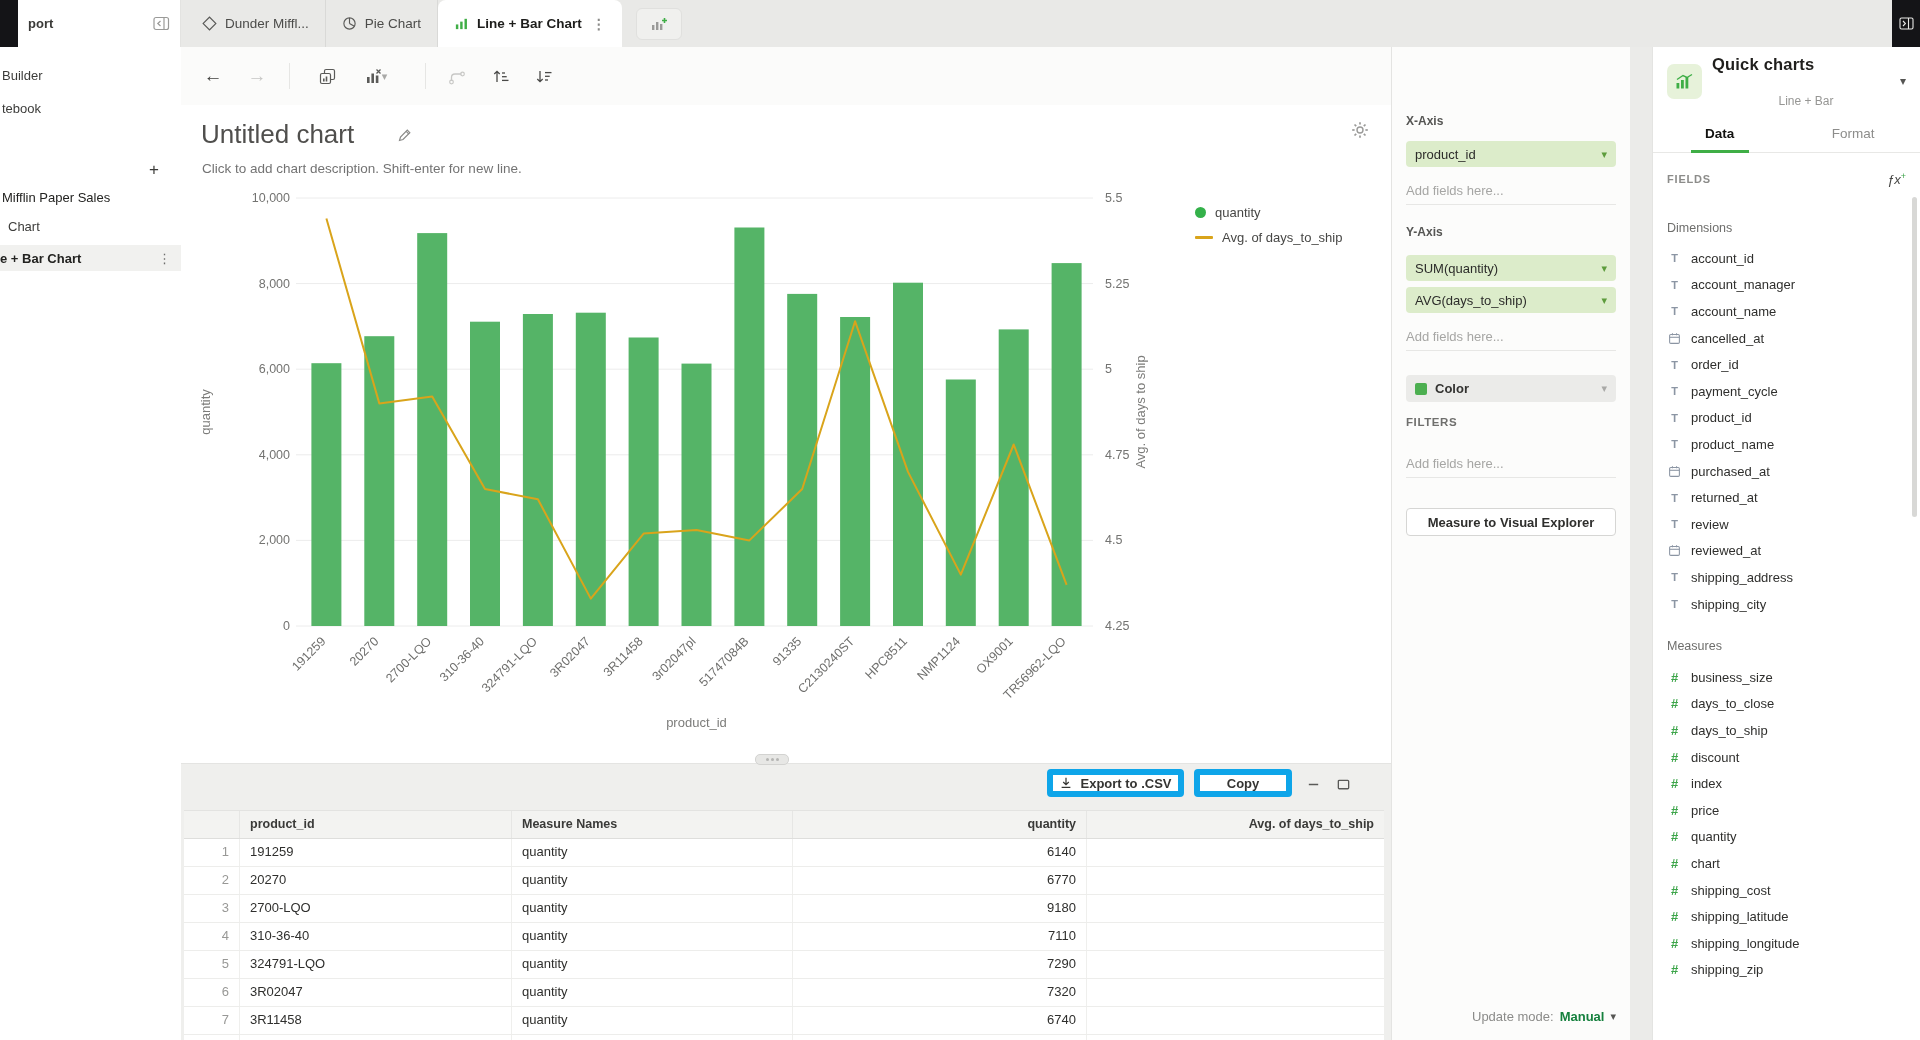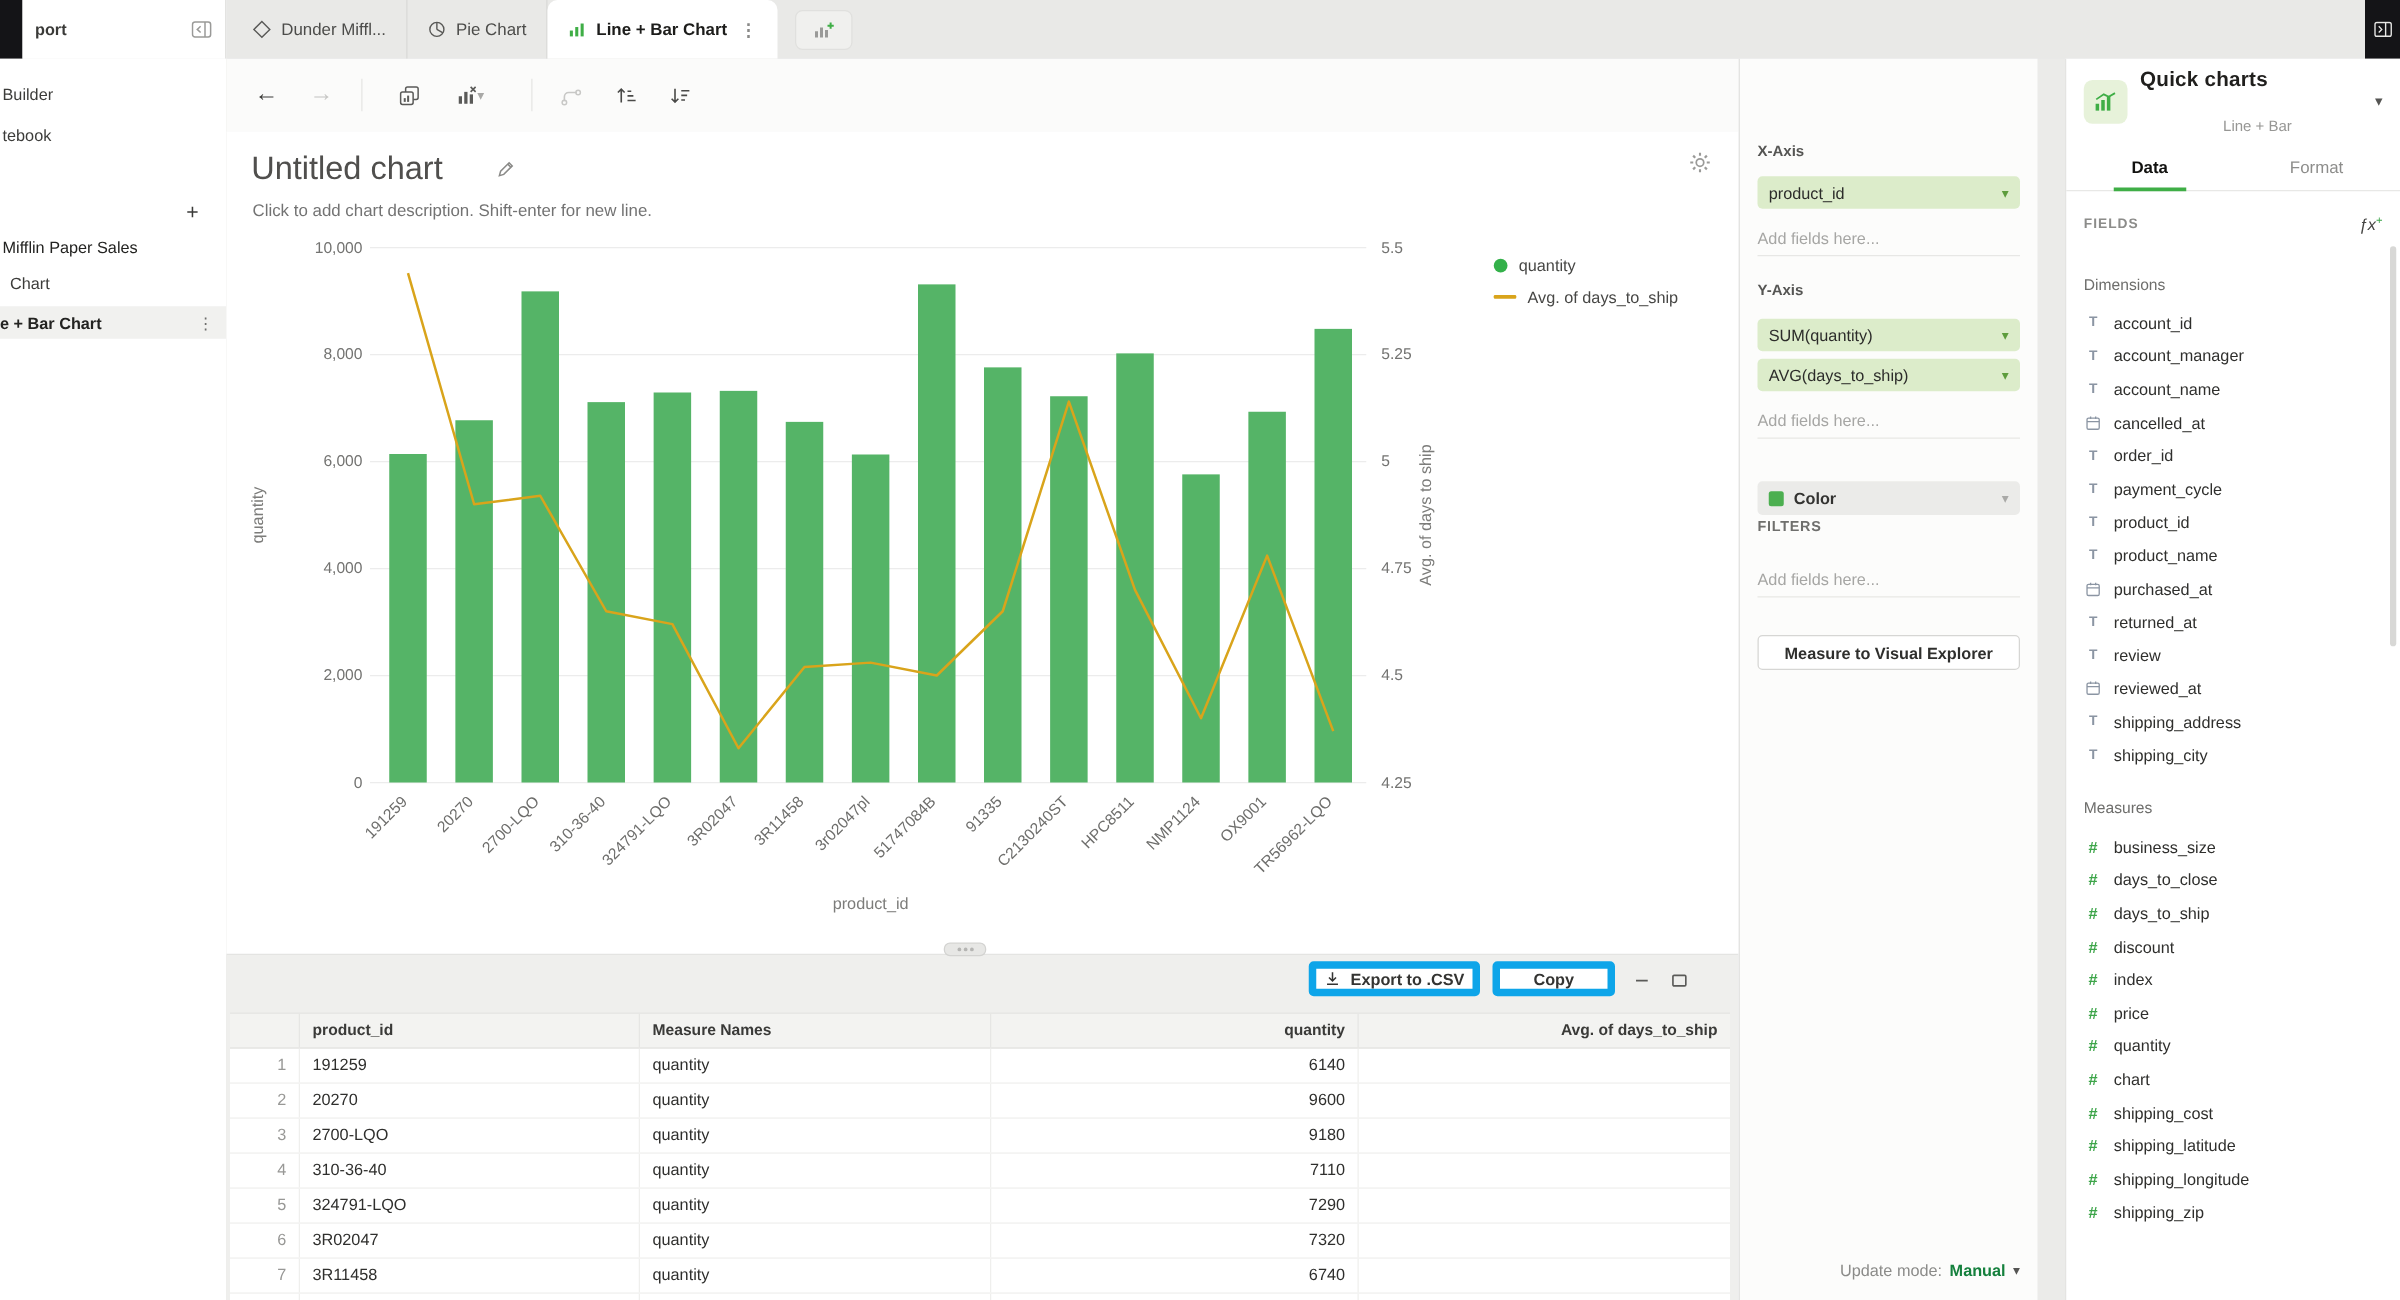--- a/index.html
+++ b/index.html
@@ -389,21 +389,21 @@
             <div class="tc n">1</div>
             <div class="tc">191259</div>
             <div class="tc">quantity</div>
             <div class="tc r">6140</div>
             <div class="tc r" style="border-right: none;"></div>
           </div>
           <div class="trow">
             <div class="tc n">2</div>
             <div class="tc">20270</div>
             <div class="tc">quantity</div>
-            <div class="tc r">9600</div>
+            <div class="tc r">6770</div>
             <div class="tc r" style="border-right: none;"></div>
           </div>
           <div class="trow">
             <div class="tc n">3</div>
             <div class="tc">2700-LQO</div>
             <div class="tc">quantity</div>
             <div class="tc r">9180</div>
             <div class="tc r" style="border-right: none;"></div>
           </div>
           <div class="trow">
@@ -457,21 +457,21 @@
     <div class="pill" style="top:208px;">
       <span class="p-lbl">SUM(quantity)</span>
       <span class="p-caret">▾</span>
     </div>
     <div class="pill" style="top:240px;">
       <span class="p-lbl">AVG(days_to_ship)</span>
       <span class="p-caret">▾</span>
     </div>
     <div class="addf" style="top:277px;">Add fields here...</div>
 
-    <div class="color-row" style="top:338px;">
+    <div class="color-row" style="top:328px;">
       <span class="swatch" style="background:#4caf50;"></span>
       <span class="c-lbl">Color</span>
       <span class="caret">▾</span>
     </div>
 
     <div class="filters-hdr" style="top:369px;">FILTERS</div>
     <div class="addf" style="top:404px;">Add fields here...</div>
 
     <div class="convert-btn" style="top:461px;">Measure to Visual Explorer</div>
 

